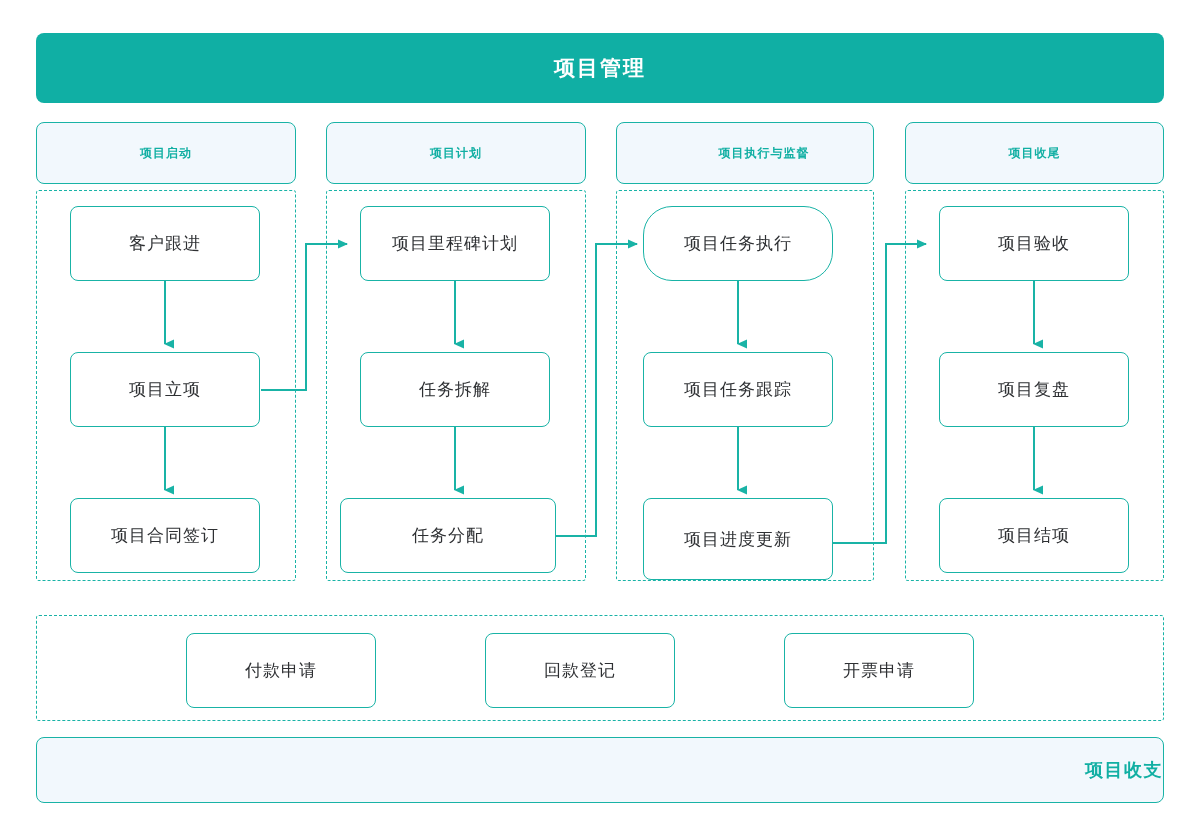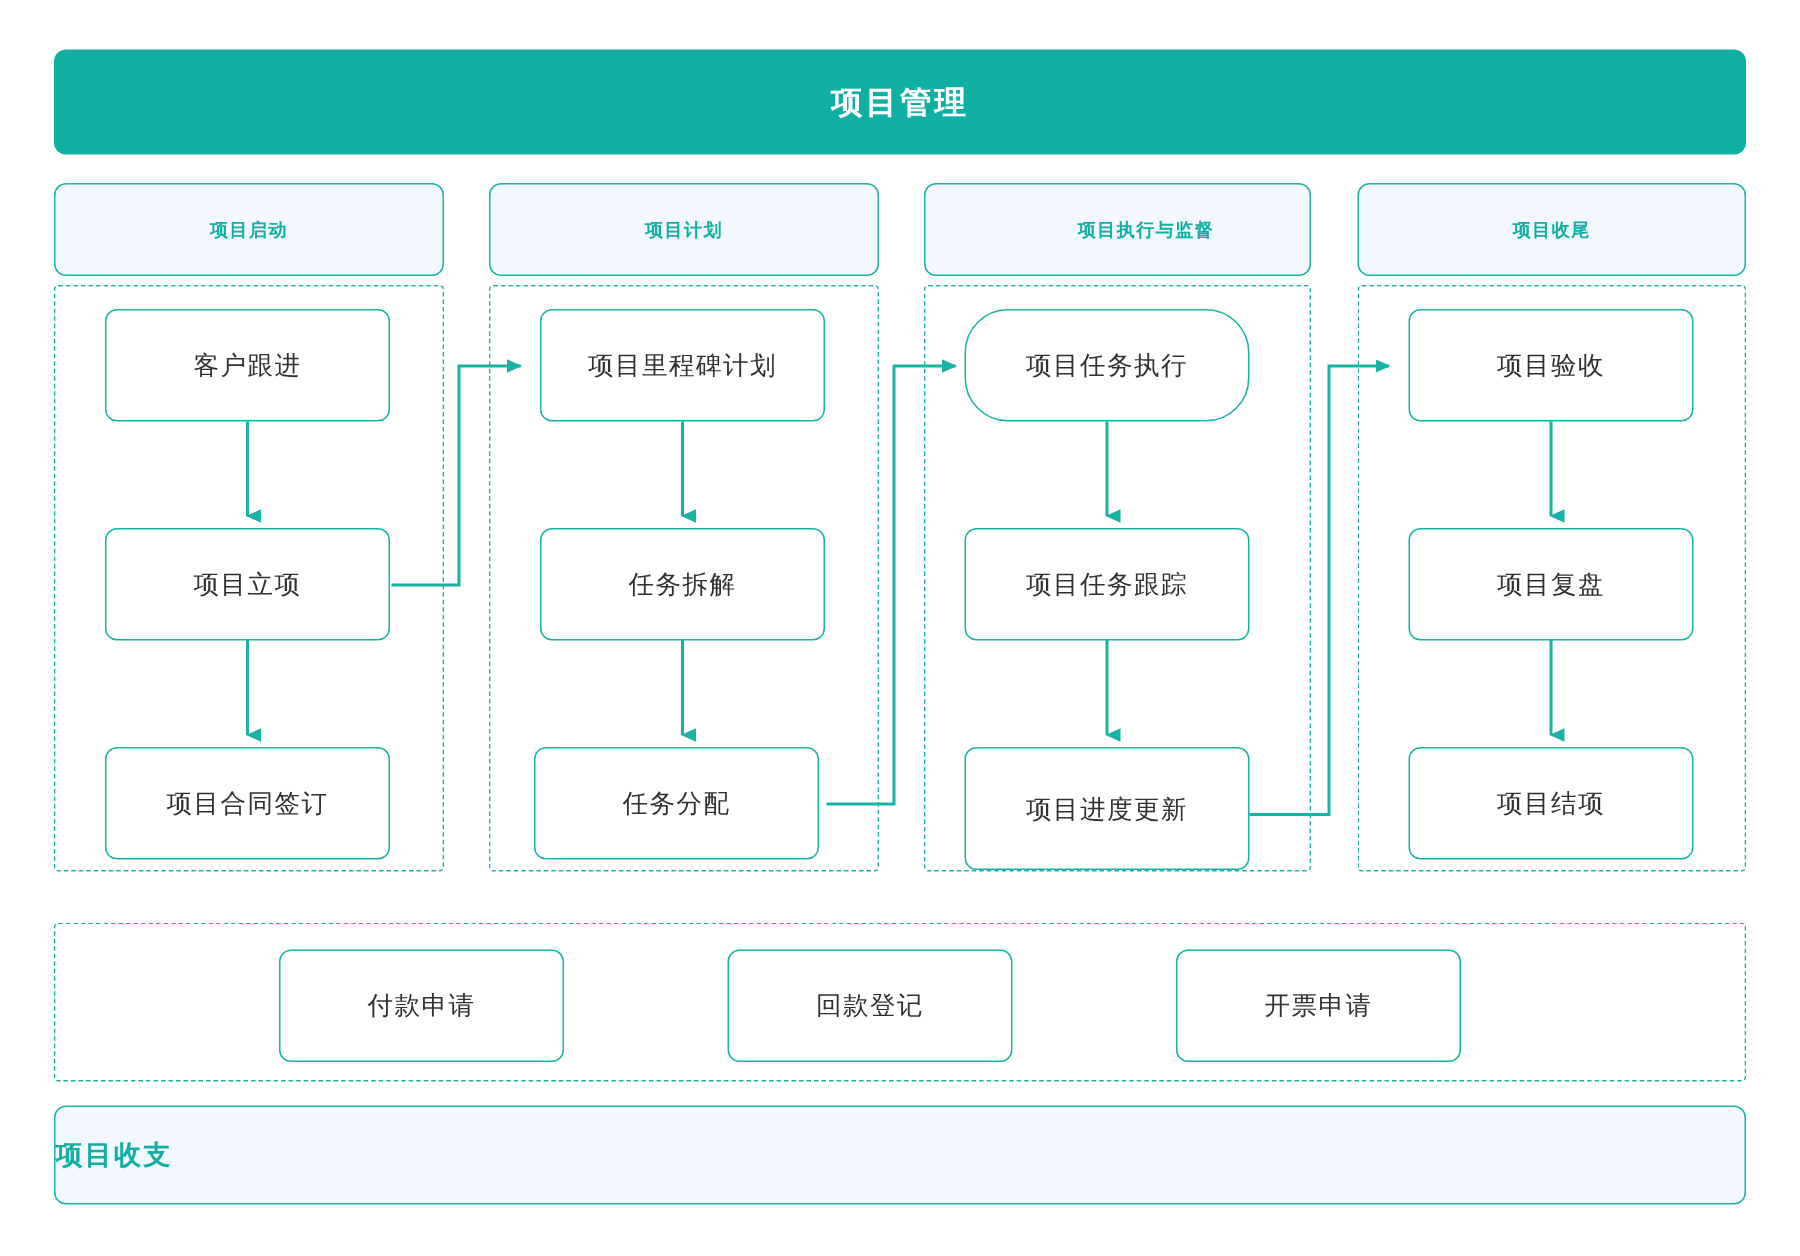--- a/index.html
+++ b/index.html
@@ -105,21 +105,21 @@
     position: absolute;
     left: 36px;
     top: 737px;
     width: 1128px;
     height: 66px;
     background: #F2F8FD;
     border: 1.7px solid #19B3A6;
     border-radius: 8px;
     display: flex;
     align-items: center;
-    justify-content: flex-start;
+    justify-content: flex-end;
     box-sizing: border-box;
   }
   .footer-label {
     color: #11AFA3;
     font-size: 18px;
     font-weight: bold;
     letter-spacing: 1.5px;
   }
 
   
@@ -201,21 +201,21 @@
   <div class="node" style="left:70px; top:498px; width:190px; height:75px;">
     <span class="node-label">项目合同签订</span>
   </div>
 
   <div class="node" style="left:360px; top:206px; width:190px; height:75px;">
     <span class="node-label">项目里程碑计划</span>
   </div>
   <div class="node" style="left:360px; top:352px; width:190px; height:75px;">
     <span class="node-label">任务拆解</span>
   </div>
-  <div class="node" style="left:356px; top:498px; width:190px; height:75px;">
+  <div class="node" style="left:340px; top:498px; width:216px; height:75px;">
     <span class="node-label">任务分配</span>
   </div>
 
   <div class="node" style="left:643px; top:206px; width:190px; height:75px;border-radius:29px;">
     <span class="node-label">项目任务执行</span>
   </div>
   <div class="node" style="left:643px; top:352px; width:190px; height:75px;">
     <span class="node-label">项目任务跟踪</span>
   </div>
   <div class="node" style="left:643px; top:498px; width:190px; height:82px;">

